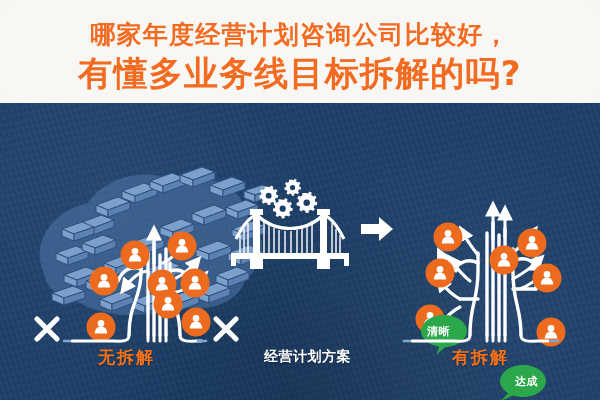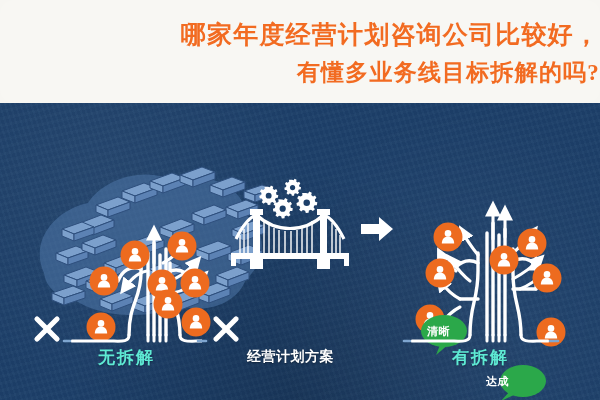--- a/index.html
+++ b/index.html
@@ -7,34 +7,34 @@
     width:600px;height:400px;overflow:hidden;
     font-family:"Liberation Sans","DejaVu Sans",sans-serif;
     background:#f7f6f2;
   }
   #poster{position:relative;width:600px;height:400px;overflow:hidden;background:#f7f6f2;}
 
   
   .header{
     position:absolute;left:0;top:0;width:600px;height:103px;
     background:#f8f7f3;
-    display:flex;flex-direction:column;align-items:flex-end;justify-content:center;
+    display:flex;flex-direction:column;align-items:center;justify-content:center;
     box-sizing:border-box;padding-top:4px;border-radius:14px;
   }
   .title-line{
     color:#F26B21;
     font-weight:bold;
     font-size:25px;
     letter-spacing:1.2px;
     line-height:38px;
     white-space:nowrap;
     text-align:center;
     font-family:"DejaVu Sans","Liberation Sans",sans-serif;
   }
-  .title-line.l2{font-size:23px;font-family:Liberation Serif, serif;}
+  .title-line.l2{font-size:34px;}
 
   
   .stage{
     position:absolute;left:0;top:103px;width:600px;height:297px;
     background:#1C3F69;
     overflow:hidden;
   }
   .stage::before{
     content:"";position:absolute;inset:0;
     background:
@@ -42,40 +42,40 @@
       radial-gradient(circle at 78% 70%, rgba(255,255,255,.04), rgba(255,255,255,0) 40%),
       radial-gradient(circle at 50% 100%, rgba(0,0,0,.16), rgba(0,0,0,0) 55%),
       repeating-linear-gradient(72deg, rgba(255,255,255,.018) 0 2px, rgba(0,0,0,.015) 2px 5px),
       repeating-linear-gradient(168deg, rgba(255,255,255,.014) 0 3px, rgba(0,0,0,.012) 3px 7px);
     pointer-events:none;
   }
   .stage svg{position:absolute;left:0;top:0;}
 
   
   .caption{
-    position:absolute;color:#5eead4;font-weight:bold;font-size:17px;
+    position:absolute;color:#f97316;font-weight:bold;font-size:17px;
     letter-spacing:2px;white-space:nowrap;
     text-shadow:0 1px 2px rgba(0,0,0,.35);
     font-family:Liberation Mono, monospace;
   }
   #cap-left{left:98px;top:243px;}
   #cap-right{left:452px;top:243px;text-align:center;}
   .bridge-label{
-    position:absolute;left:247px;top:245px;
+    position:absolute;left:264px;top:245px;
     color:#ffffff;font-weight:bold;font-size:14px;letter-spacing:.5px;
     white-space:nowrap;text-shadow:0 1px 2px rgba(0,0,0,.4);
     font-family:"DejaVu Sans","Liberation Sans",sans-serif;
   }
   .badge-text{
     position:absolute;color:#fff;font-weight:bold;font-size:11px;
     white-space:nowrap;letter-spacing:.5px;
     font-family:Liberation Sans, sans-serif;
   }
   #badge-clear-text{left:427px;top:221px;}
-  #badge-achieve-text{left:486px;top:271px;}
+  #badge-achieve-text{left:515px;top:271px;}
 </style>
 </head>
 <body>
 
 <div id="poster">
 
   <div class="header">
     <div class="title-line l1">哪家年度经营计划咨询公司比较好，</div>
     <div class="title-line l2">有懂多业务线目标拆解的吗?</div>
   </div>

